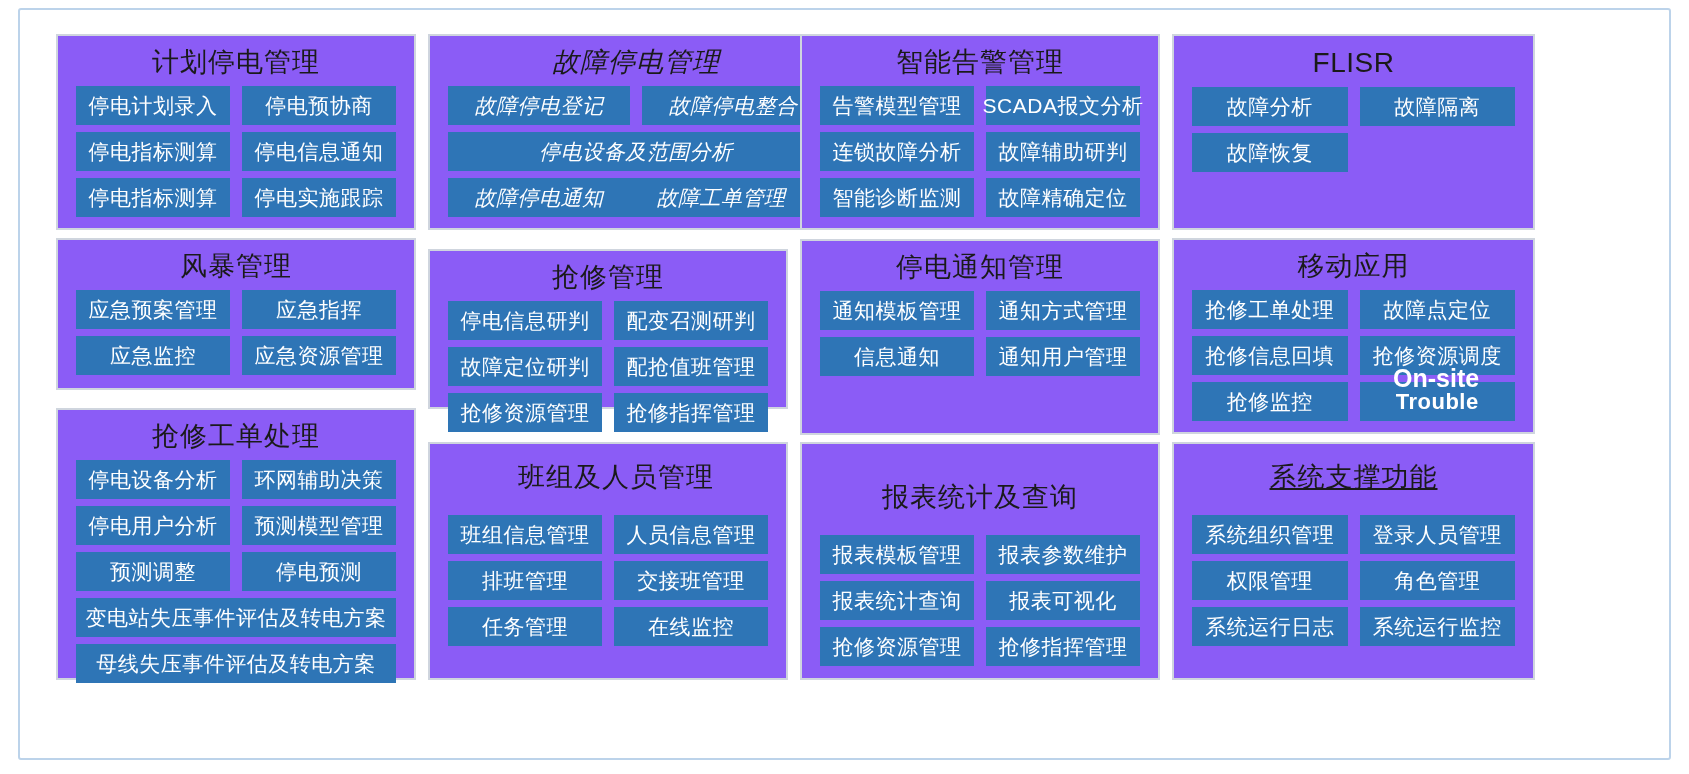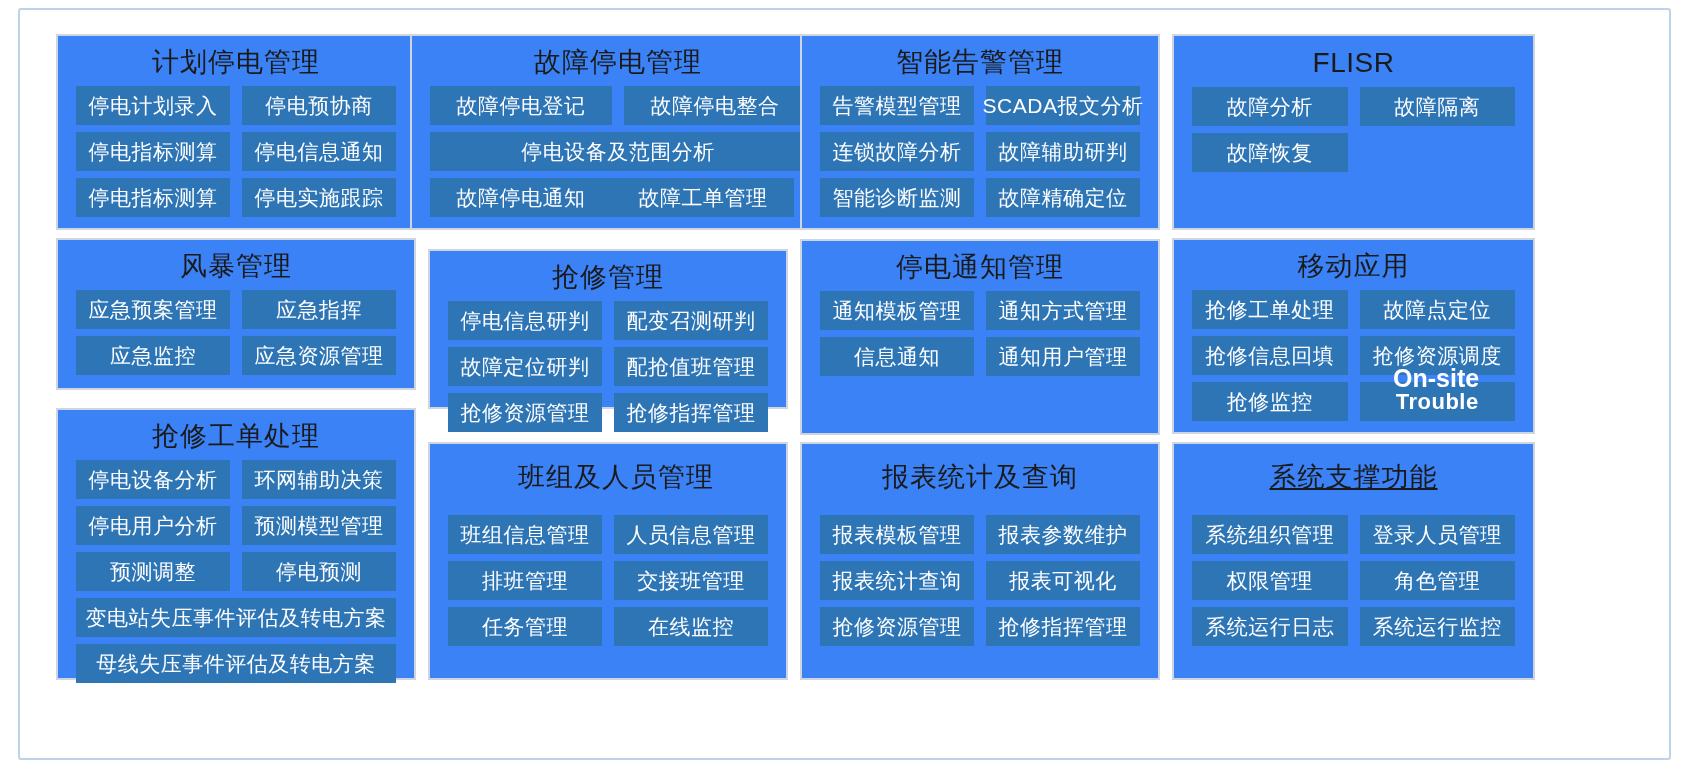--- a/index.html
+++ b/index.html
@@ -23,21 +23,21 @@
     height: 752px;
     border: 2px solid #bcd3ea;
     border-radius: 3px;
     background: #ffffff;
     box-sizing: border-box;
   }
 
   
   .panel {
     position: absolute;
-    background: #3b82f6;
+    background: #8b5cf6;
     border: 2px solid #cfd5de;
     box-sizing: border-box;
     padding: 0;
   }
   .panel-title {
     text-align: center;
     color: #1a1a1a;
     font-size: 27px;
     font-weight: 400;
     line-height: 1.0;
@@ -108,21 +108,21 @@
     <div class="btn-grid">
       <div class="btn half">停电计划录入</div>
       <div class="btn half">停电预协商</div>
       <div class="btn half">停电指标测算</div>
       <div class="btn half">停电信息通知</div>
       <div class="btn half">停电指标测算</div>
       <div class="btn half">停电实施跟踪</div>
     </div>
   </div>
 
-  <div class="panel" style="left:390px; top:24px; width:416px; height:196px;">
+  <div class="panel" style="left:408px; top:24px; width:416px; height:196px;font-style:italic;">
     <div class="panel-title">故障停电管理</div>
     <div class="btn-grid">
       <div class="btn half">故障停电登记</div>
       <div class="btn half">故障停电整合</div>
       <div class="btn full">停电设备及范围分析</div>
       <div class="btn half">故障停电通知</div>
       <div class="btn half">故障工单管理</div>
     </div>
   </div>
 
@@ -214,21 +214,21 @@
       <div class="btn half">班组信息管理</div>
       <div class="btn half">人员信息管理</div>
       <div class="btn half">排班管理</div>
       <div class="btn half">交接班管理</div>
       <div class="btn half">任务管理</div>
       <div class="btn half">在线监控</div>
     </div>
   </div>
 
   <div class="panel" style="left:780px; top:432px; width:360px; height:238px;">
-    <div class="panel-title" style="padding-top:20px;">报表统计及查询</div>
+    <div class="panel-title" style="padding-top:8px;margin-top:32px;">报表统计及查询</div>
     <div class="btn-grid" style="padding-top:22px;">
       <div class="btn half">报表模板管理</div>
       <div class="btn half">报表参数维护</div>
       <div class="btn half">报表统计查询</div>
       <div class="btn half">报表可视化</div>
       <div class="btn half">抢修资源管理</div>
       <div class="btn half">抢修指挥管理</div>
     </div>
   </div>
 

